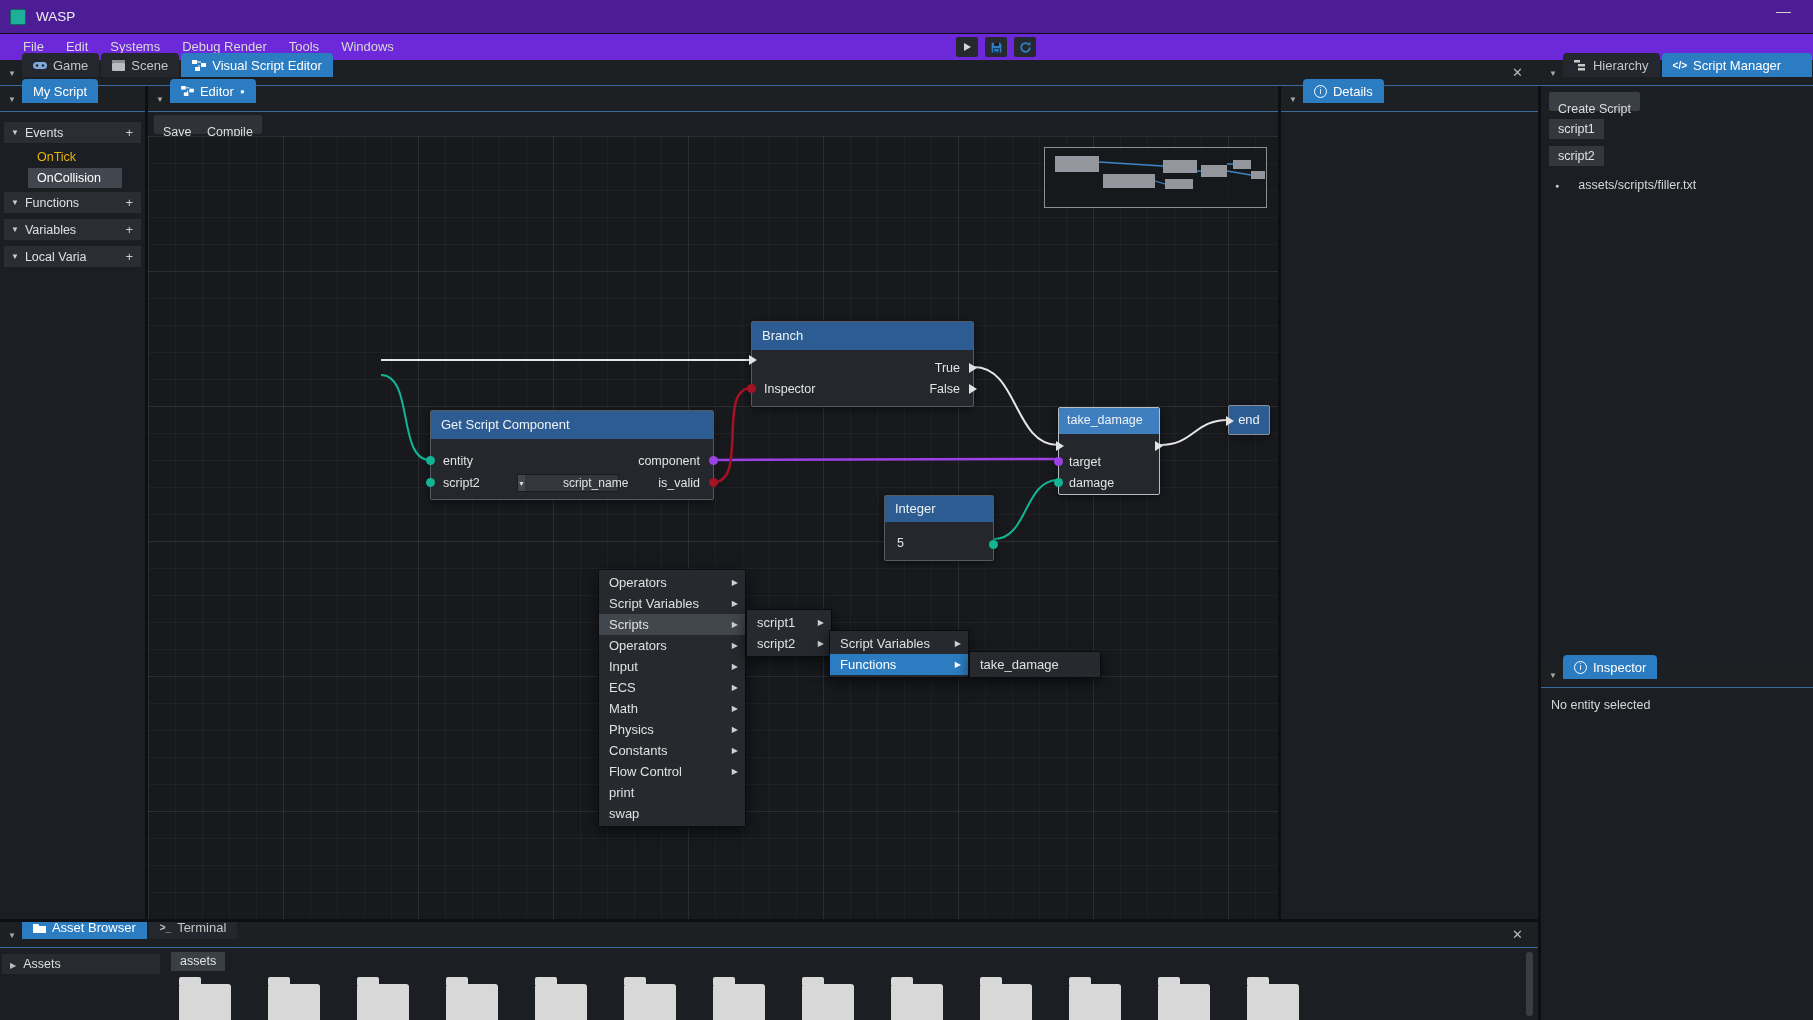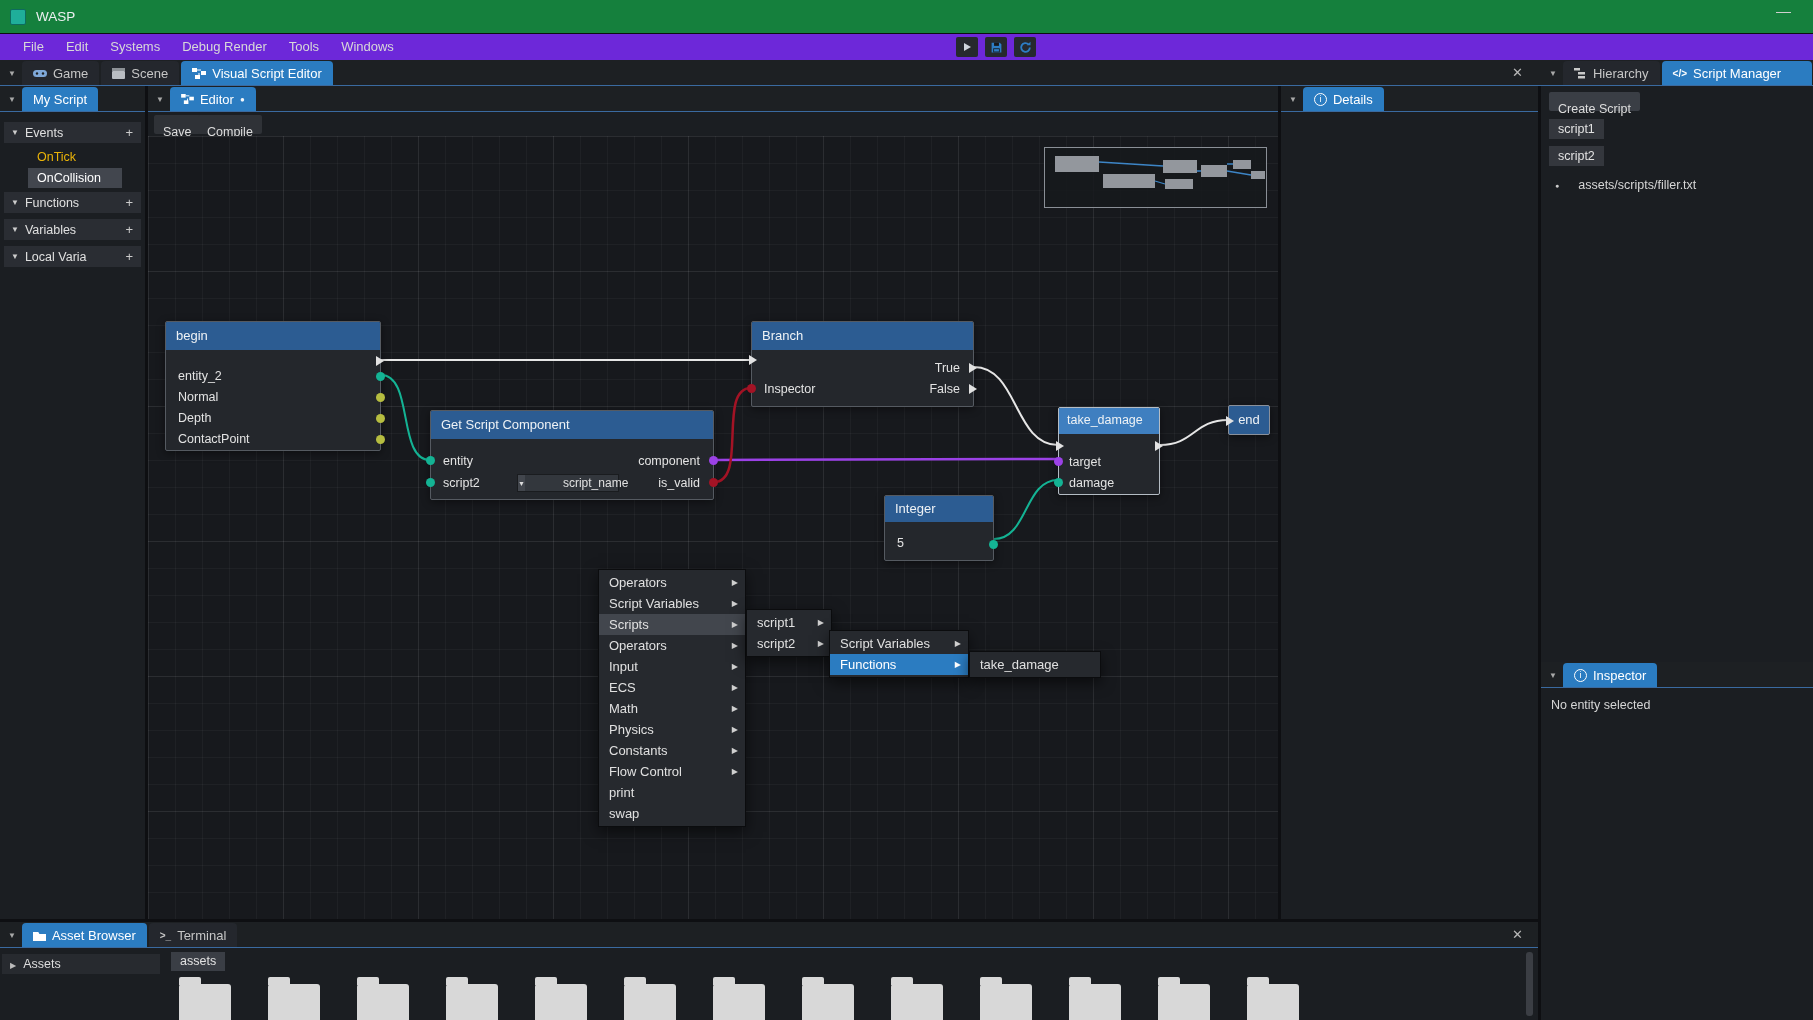--- a/index.html
+++ b/index.html
@@ -1,33 +1,33 @@
 <!DOCTYPE html>
 <html><head>
 <meta charset="utf-8">
 <style>
   * { margin:0; padding:0; box-sizing:border-box; }
   html,body { width:1813px; height:1020px; overflow:hidden; }
   body { background:#0e0f12; font-family:"Liberation Sans", sans-serif; color:#dcdcdc; font-size:13px; position:relative; }
   #app { position:absolute; inset:0; }
 
   
-  .titlebar { position:absolute; left:0; top:0; width:1813px; height:34px; background:#15803d; display:flex; align-items:center; border-bottom:1px solid #0d0e10; }
+  .titlebar { position:absolute; left:0; top:0; width:1813px; height:34px; background:#4c1d95; display:flex; align-items:center; border-bottom:1px solid #0d0e10; }
   .app-icon { width:16px; height:16px; margin:0 10px 0 10px; background:#1fae9a; border:1px solid #0d6b5e; border-radius:2px; }
   .title-text { color:#eceff1; font-size:13.5px; }
   .win-min { position:absolute; right:22px; top:2px; color:#cfcfcf; font-size:15px; cursor:default; }
   .menubar { position:absolute; left:0; top:34px; width:1813px; height:26px; background:#6d28d9; display:flex; align-items:center; padding-left:12px; }
   .menu-item { padding:0 11px; height:26px; line-height:26px; color:#d8d8d8; }
   .menu-center { position:absolute; left:956px; top:3px; display:flex; gap:7px; }
   .icon-btn { width:22px; height:20px; background:#26292e; border-radius:2px; display:flex; align-items:center; justify-content:center; }
 
   
   .strip { background:#1d2023; border-bottom:1px solid #3a6aa0; display:flex; align-items:flex-end; }
   .caret { font-size:8px; color:#a8a8a8; margin:0 5px 7px 8px; }
-  .tab { display:inline-flex; align-items:center; gap:6px; padding:0 11px; height:24px; margin:0 1px; background:#24272d; color:#c6c6c6; border-radius:4px 4px 0 0; white-space:nowrap; }
+  .tab { display:inline-flex; align-items:center; gap:6px; padding:0 11px; height:24px; margin:8px 1px; background:#24272d; color:#c6c6c6; border-radius:4px 4px 0 0; white-space:nowrap; }
   .tab.active { background:#2b7cc1; color:#ffffff; }
   .xclose { color:#b8b8b8; font-size:13px; }
   .circle-i { width:13px; height:13px; border:1px solid #ffffff; border-radius:50%; font-size:9px; display:inline-flex; align-items:center; justify-content:center; }
   .tab:not(.active) .circle-i { border-color:#bbbbbb; color:#bbbbbb; }
 
   
   .panel { position:absolute; background:#1b1e22; }
   .sect { position:absolute; left:4px; width:137px; height:21px; background:#2a2d33; display:flex; align-items:center; font-size:12.5px; color:#e0e0e0; }
   .sect-arr { font-size:8px; margin:0 6px 0 7px; color:#cccccc; }
   .sect-plus { margin-left:auto; margin-right:8px; color:#cccccc; font-size:13px; }
@@ -232,40 +232,20 @@
           <rect x="58" y="26" width="52" height="14" fill="#93979d"></rect>
           <rect x="118" y="12" width="34" height="13" fill="#93979d"></rect>
           <rect x="120" y="31" width="28" height="10" fill="#93979d"></rect>
           <rect x="156" y="17" width="26" height="12" fill="#93979d"></rect>
           <rect x="188" y="12" width="18" height="9" fill="#93979d"></rect>
           <rect x="206" y="23" width="14" height="8" fill="#93979d"></rect>
           <path d="M54 14 L118 18 M110 33 L120 36 M152 23 L156 23 M182 16 L188 16 M182 23 L206 27" stroke="#3d85c6" stroke-width="1.3" fill="none"></path>
         </svg>
       </div>
 
-      <div class="node" style="left:17px;top:185px;width:216px;height:130px">
-        <div class="nhead">begin</div>
-        <span class="exec" style="right:-4px;top:34px"></span>
-        <div class="nrow" style="top:44px;height:21px">
-            <span class="llab">entity_2</span>
-            <span class="pin" style="right:-5px;top:6px;background:#14b394"></span>
-          </div>
-        <div class="nrow" style="top:65px;height:21px">
-            <span class="llab">Normal</span>
-            <span class="pin" style="right:-5px;top:6px;background:#b6bd40"></span>
-          </div>
-        <div class="nrow" style="top:86px;height:21px">
-            <span class="llab">Depth</span>
-            <span class="pin" style="right:-5px;top:6px;background:#b6bd40"></span>
-          </div>
-        <div class="nrow" style="top:107px;height:21px">
-            <span class="llab">ContactPoint</span>
-            <span class="pin" style="right:-5px;top:6px;background:#b6bd40"></span>
-          </div>
-      </div>
 
       <div class="node" style="left:282px;top:274px;width:284px;height:90px">
         <div class="nhead">Get Script Component</div>
         <div class="nrow" style="top:40px;height:20px">
           <span class="pin" style="left:-5px;top:5px;background:#14b394"></span>
           <span class="llab">entity</span>
           <span class="rlab">component</span>
           <span class="pin" style="right:-5px;top:5px;background:#9b41e6"></span>
         </div>
         <div class="nrow" style="top:62px;height:20px">

